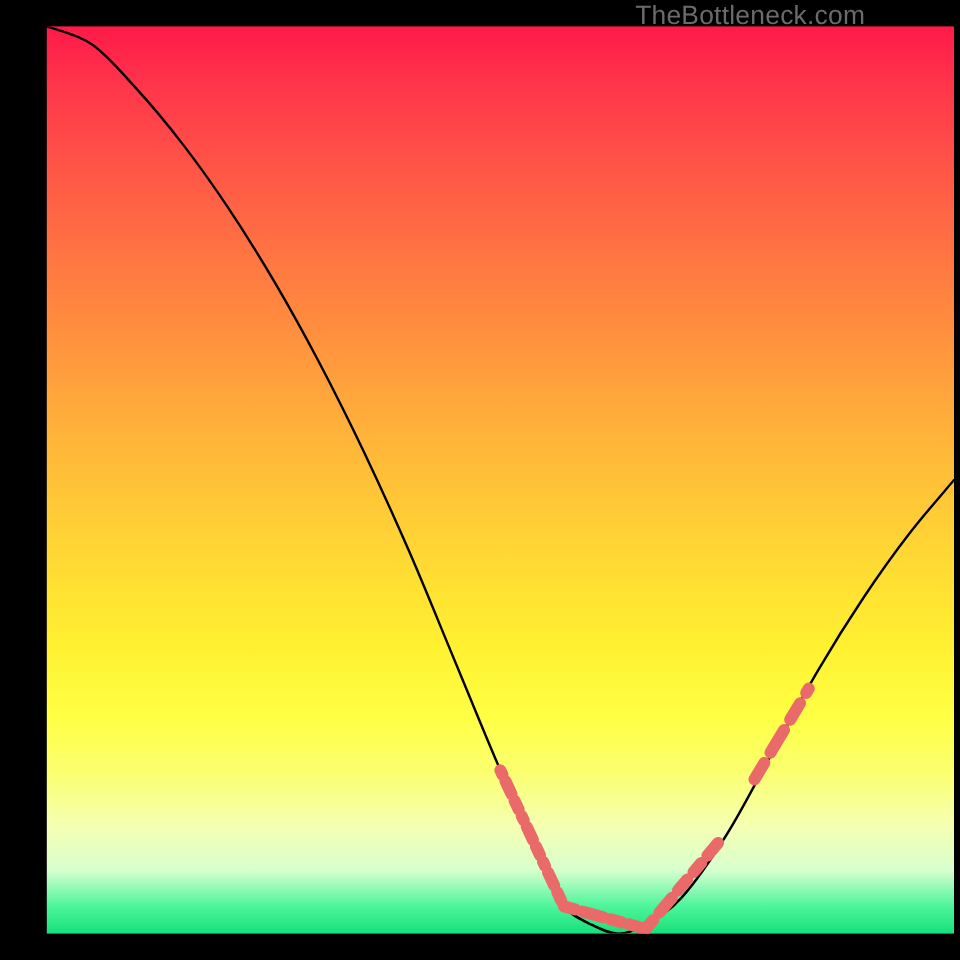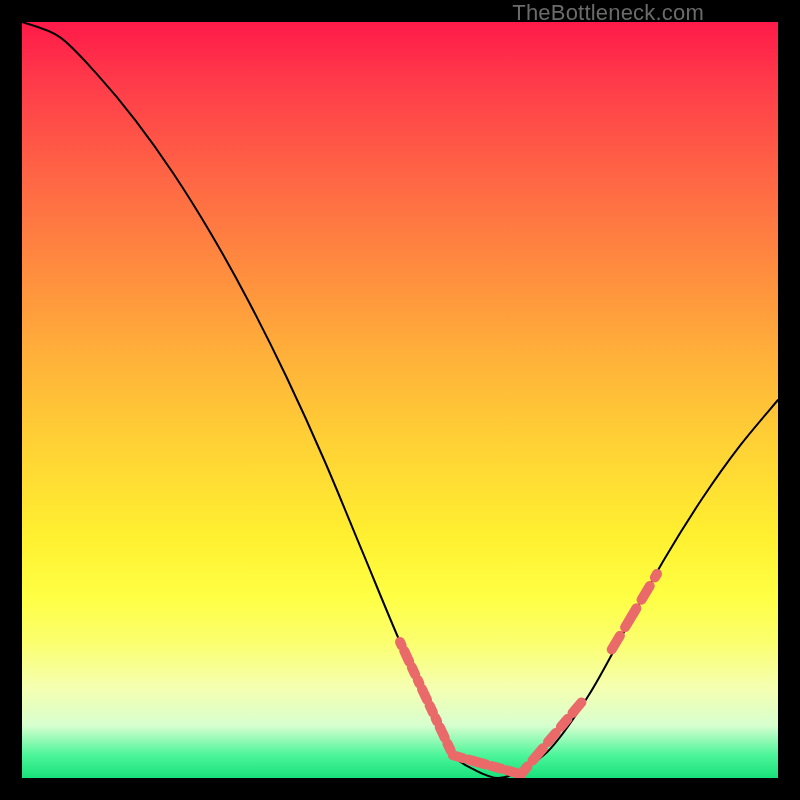--- a/index.html
+++ b/index.html
@@ -6,21 +6,21 @@
     margin: 0;
     padding: 0;
     width: 800px;
     height: 800px;
     background: #000;
     overflow: hidden;
   }
   .frame {
     position: absolute;
     top: 0;
-    left: 0;
+    left: 17px;
     width: 712px;
     height: 800px;
     background: #000;
     text-decoration: underline;
   }
   .plot-area {
     position: absolute;
     top: 22px;
     left: 22px;
     width: 756px;

